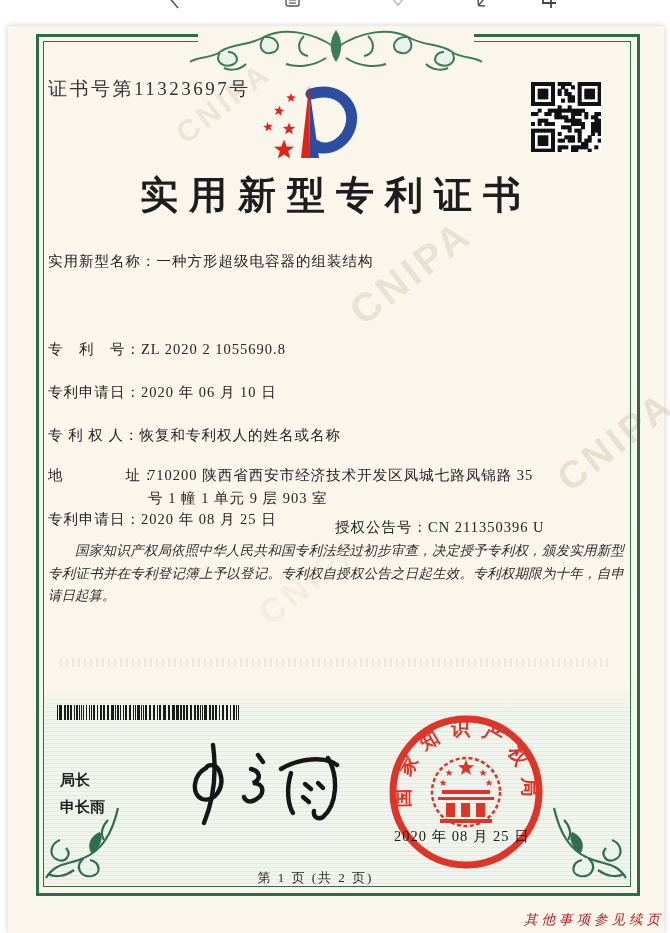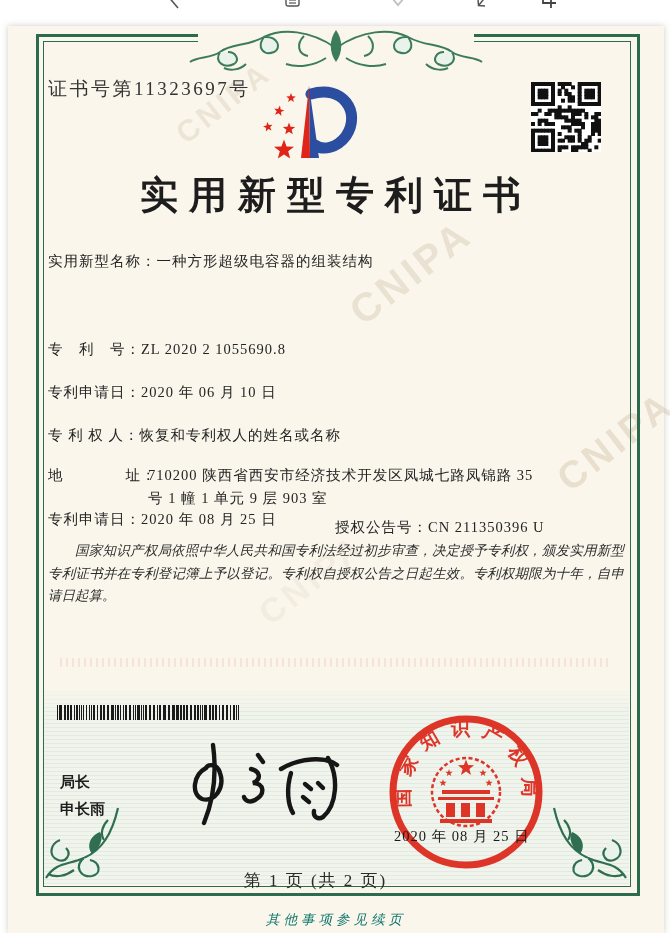--- a/index.html
+++ b/index.html
@@ -50,30 +50,30 @@
   .f-pat{left:48px;top:426px;}
   .f-addr{left:48px;top:464px;width:560px;line-height:23px;}
   .addr-wrap{position:absolute;left:100px;top:0;width:470px;}
   .f-grant{left:48px;top:510px;width:560px;}
   .grant-no{position:absolute;left:287px;top:0;margin-top:8px;}
   .body-text{left:48px;top:540px;width:576px;font-size:13.5px;line-height:22.5px;
              font-style:italic;color:#2c2c2c;text-align:justify;}
   .body-text p{margin:0;text-indent:2em;}
   
   .barcode{position:absolute;left:57px;top:705px;width:184px;height:15px;z-index:11;}
-  .officer{position:absolute;left:60px;top:768px;z-index:11;font-family:Liberation Sans, sans-serif;
+  .officer{position:absolute;left:60px;top:768px;z-index:11;font-family:Liberation Mono, monospace;
            font-size:15px;font-weight:600;color:#1f1f1f;line-height:27px;}
   .signature{position:absolute;left:178px;top:732px;width:172px;height:98px;z-index:12;}
   .seal{position:absolute;left:386px;top:712px;width:160px;height:160px;z-index:12;opacity:.93;}
   .seal-date{position:absolute;left:394px;top:827px;width:160px;z-index:13;font-size:14.5px;
              color:#1b1b1b;letter-spacing:1px;}
   .page-info{position:absolute;left:43px;top:869px;width:545px;text-align:center;z-index:11;
-             font-size:17px;letter-spacing:2px;color:#2a2a2a;}
-  .cont-note{position:absolute;left:8px;top:911px;width:656px;text-align:center;z-index:10;
-             font-size:13.5px;font-style:italic;letter-spacing:4px;color:#0f766e;}
+             font-size:13px;letter-spacing:2px;color:#2a2a2a;}
+  .cont-note{position:absolute;left:8px;top:911px;width:656px;text-align:right;z-index:10;
+             font-size:13.5px;font-style:italic;letter-spacing:4px;color:#b91c1c;}
 </style>
 </head>
 <body>
 
 <div id="screen">
 
   <svg class="tb-icon" style="left:165px;top:-5px" width="16" height="14">
     <line x1="2" y1="0" x2="13" y2="13" stroke="#555" stroke-width="1.6"></line>
   </svg>
   <svg class="tb-icon" style="left:285px;top:-7px" width="16" height="14">

